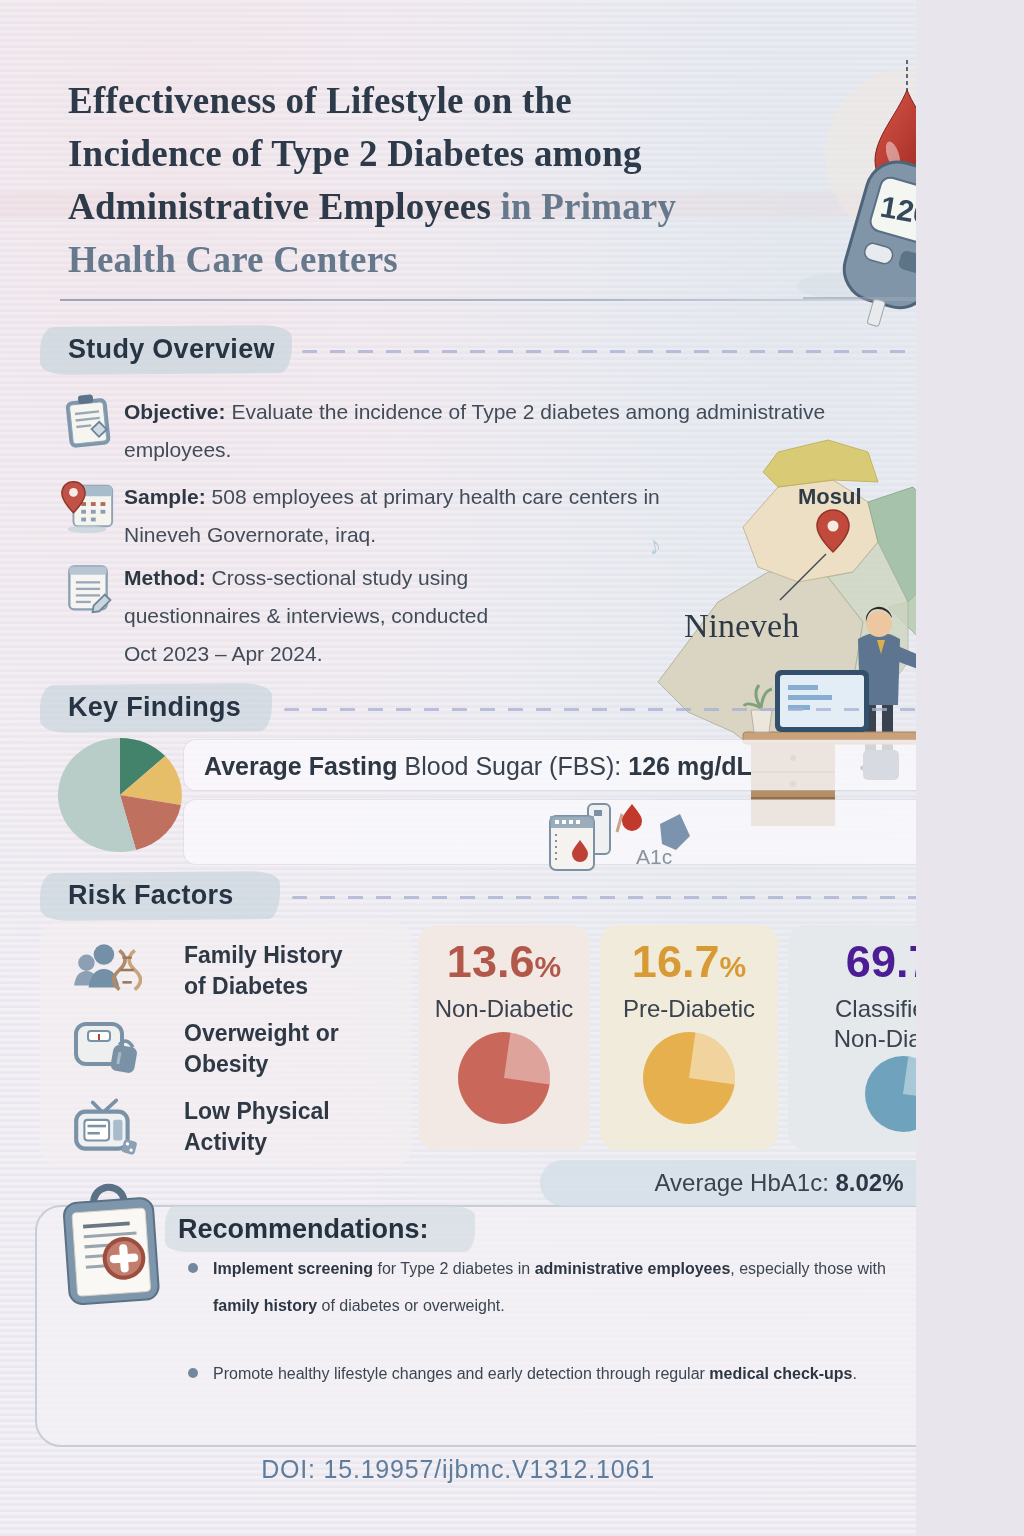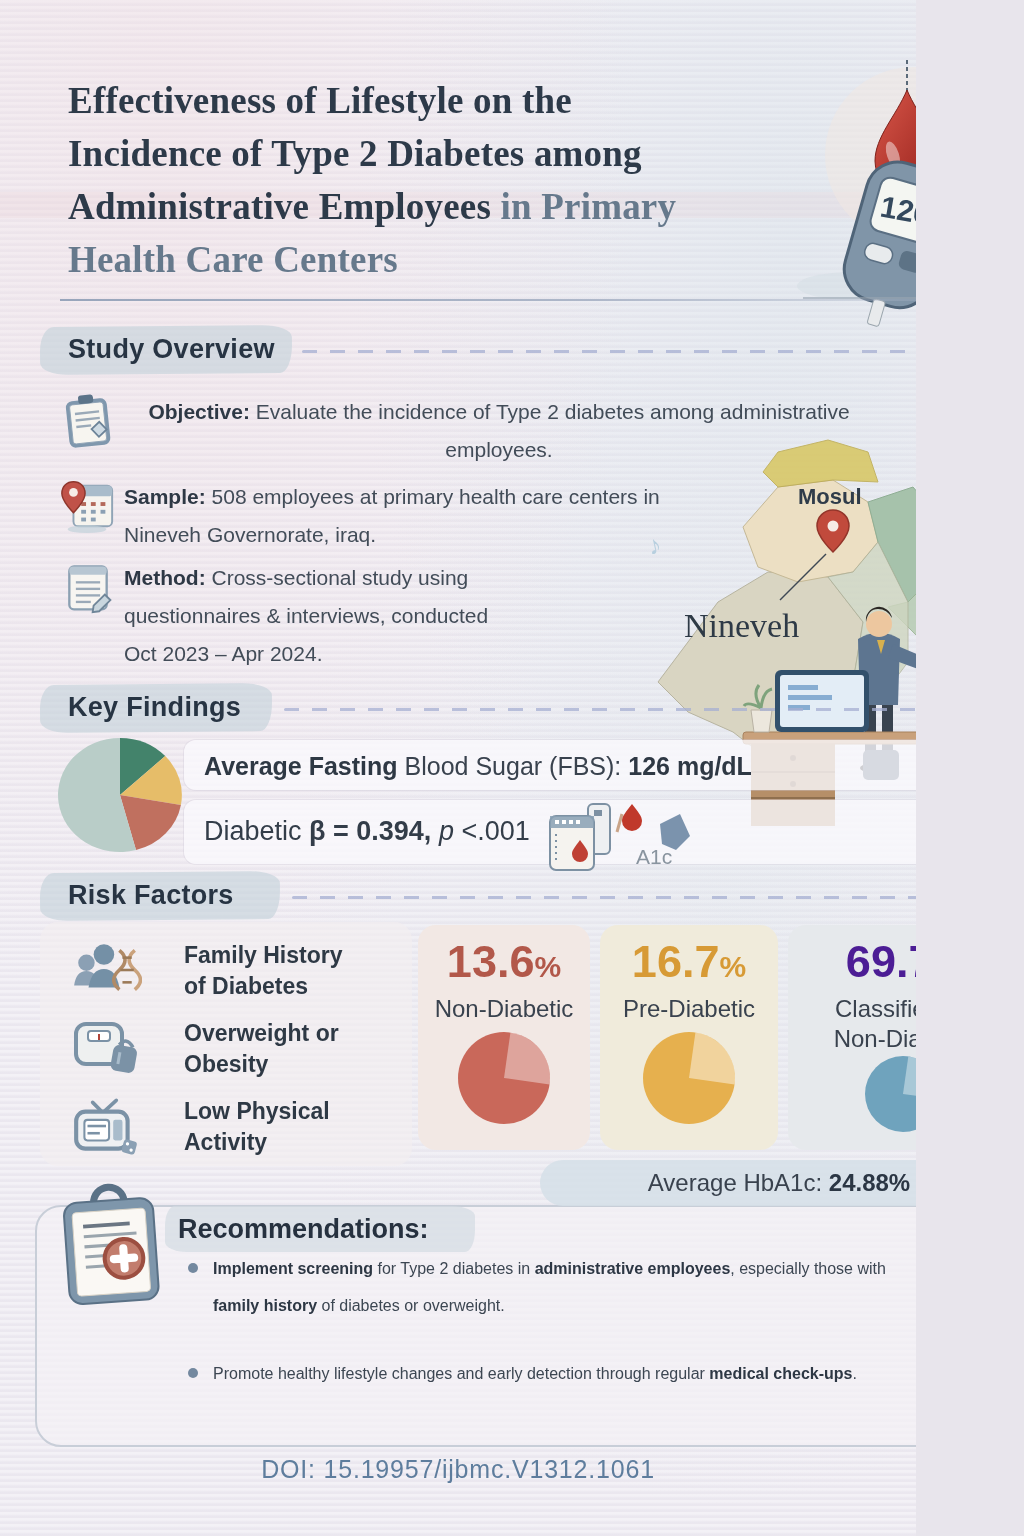--- a/index.html
+++ b/index.html
@@ -119,21 +119,21 @@
     <g transform="rotate(-6 30 32)">
       <rect x="8" y="8" width="44" height="50" rx="7" fill="#7f97ad"></rect>
       <rect x="12" y="12" width="36" height="42" rx="3" fill="#f7f5f0" stroke="#8fa3b5"></rect>
       <rect x="22" y="3" width="16" height="9" rx="3" fill="#5c7489"></rect>
       <line x1="17" y1="22" x2="43" y2="22" stroke="#9aa9b8" stroke-width="2.5"></line>
       <line x1="17" y1="29" x2="43" y2="29" stroke="#9aa9b8" stroke-width="2.5"></line>
       <line x1="17" y1="36" x2="33" y2="36" stroke="#9aa9b8" stroke-width="2.5"></line>
       <path d="M33 40 l9 -7 7 9 -9 7 z" fill="#cfdbe4" stroke="#6c8398" stroke-width="2"></path>
     </g>
   </svg>
-  <div class="abs ov-text" style="left:124px;top:393px;width:750px;text-align:center;">
+  <div class="abs ov-text" style="left:124px;top:393px;width:750px;">
     <b>Objective:</b><span> Evaluate the incidence of Type 2 diabetes among administrative employees.</span>
   </div>
 
   <svg class="abs icon" style="left:58px;top:476px;" width="58" height="58" viewBox="0 0 60 60">
     <rect x="16" y="10" width="40" height="42" rx="5" fill="#f6f4ef" stroke="#90a4b6" stroke-width="2"></rect>
     <rect x="16" y="10" width="40" height="11" rx="4" fill="#a9bccb"></rect>
     <g fill="#b46a5a">
         <rect x="24" y="27" width="5" height="4"></rect>
         <rect x="34" y="27" width="5" height="4"></rect>
         <rect x="44" y="27" width="5" height="4"></rect>
@@ -230,23 +230,20 @@
     <path d="M60,60 L117.1,70.1 A58,58 0 0 1 75,116 Z" fill="#c0705f"></path>
     <path d="M60,60 L75,116 A58,58 0 1 1 60,2 Z" fill="#b9cdc8"></path>
   </svg>
 
   <div class="abs pill" style="left:184px;top:740px;width:802px;height:50px;"></div>
   <div class="abs kf-row1" style="left:204px;top:752px;z-index:3;">
     <span class="b">Average Fasting</span><span> Blood Sugar (FBS): </span><span class="b">126 mg/dL</span>
   </div>
 
   <div class="abs pill" style="left:184px;top:800px;width:802px;height:64px;"></div>
-  <div class="abs kf-row2" style="left:204px;top:816px;z-index:3;">
-    <span>Diabetic </span><span class="b">β = 0.394, </span><span class="i">p</span><span> &lt;.001</span>
-  </div>
 
   <svg class="abs" style="left:542px;top:798px;z-index:4;" width="152" height="76" viewBox="0 0 152 76">
     <rect x="46" y="6" width="22" height="50" rx="5" fill="#eef0f2" stroke="#7d91a3" stroke-width="2"></rect>
     <rect x="52" y="12" width="8" height="6" fill="#7d91a3"></rect>
     <rect x="8" y="18" width="44" height="54" rx="6" fill="#f5f3ef" stroke="#7d91a3" stroke-width="2"></rect>
     <rect x="8" y="18" width="44" height="12" fill="#88a0b4" opacity="0.85"></rect>
     <g fill="#fff">
         <rect x="13" y="22" width="4" height="4"></rect>
         <rect x="20" y="22" width="4" height="4"></rect>
         <rect x="27" y="22" width="4" height="4"></rect>
@@ -336,21 +333,21 @@
     <div class="lab" style="width:150px;">Classified as Non-Diabetic</div>
     <svg style="margin-top:2px;" width="76" height="76" viewBox="0 0 90 90">
       <circle cx="45" cy="45" r="45" fill="#6fa3bd"></circle>
       <path d="M45,45 L51.3,0.45 A45,45 0 0 1 89.6,51.3 Z" fill="rgba(255,255,255,0.4)"></path>
     </svg>
   </div>
 
 
   <div class="abs hb-pill" style="left:540px;top:1160px;width:478px;height:46px;"></div>
   <div class="abs hb-text" style="left:540px;top:1160px;width:478px;">
-    <span>Average HbA1c: </span><span class="b">24.88%</span>
+    <span>Average HbA1c: </span><span class="b">8.02%</span>
   </div>
 
   <div class="abs rec-box" style="left:35px;top:1205px;width:962px;height:238px;"></div>
   <svg class="abs" style="left:52px;top:1182px;z-index:3;" width="120" height="130" viewBox="0 0 118 128">
     <g transform="rotate(-4 59 64)">
       <path d="M44,20 a15,15 0 0 1 30,0" stroke="#5a7186" stroke-width="7" fill="none"></path>
       <rect x="14" y="18" width="88" height="100" rx="13" fill="#7e96ab" stroke="#5a7186" stroke-width="2"></rect>
       <rect x="22" y="28" width="72" height="82" rx="4" fill="#faf8f4" stroke="#d8d2c6"></rect>
       <line x1="32" y1="42" x2="78" y2="42" stroke="#6b7683" stroke-width="3.5"></line>
       <line x1="32" y1="52" x2="84" y2="52" stroke="#9aa5ad" stroke-width="3"></line>

